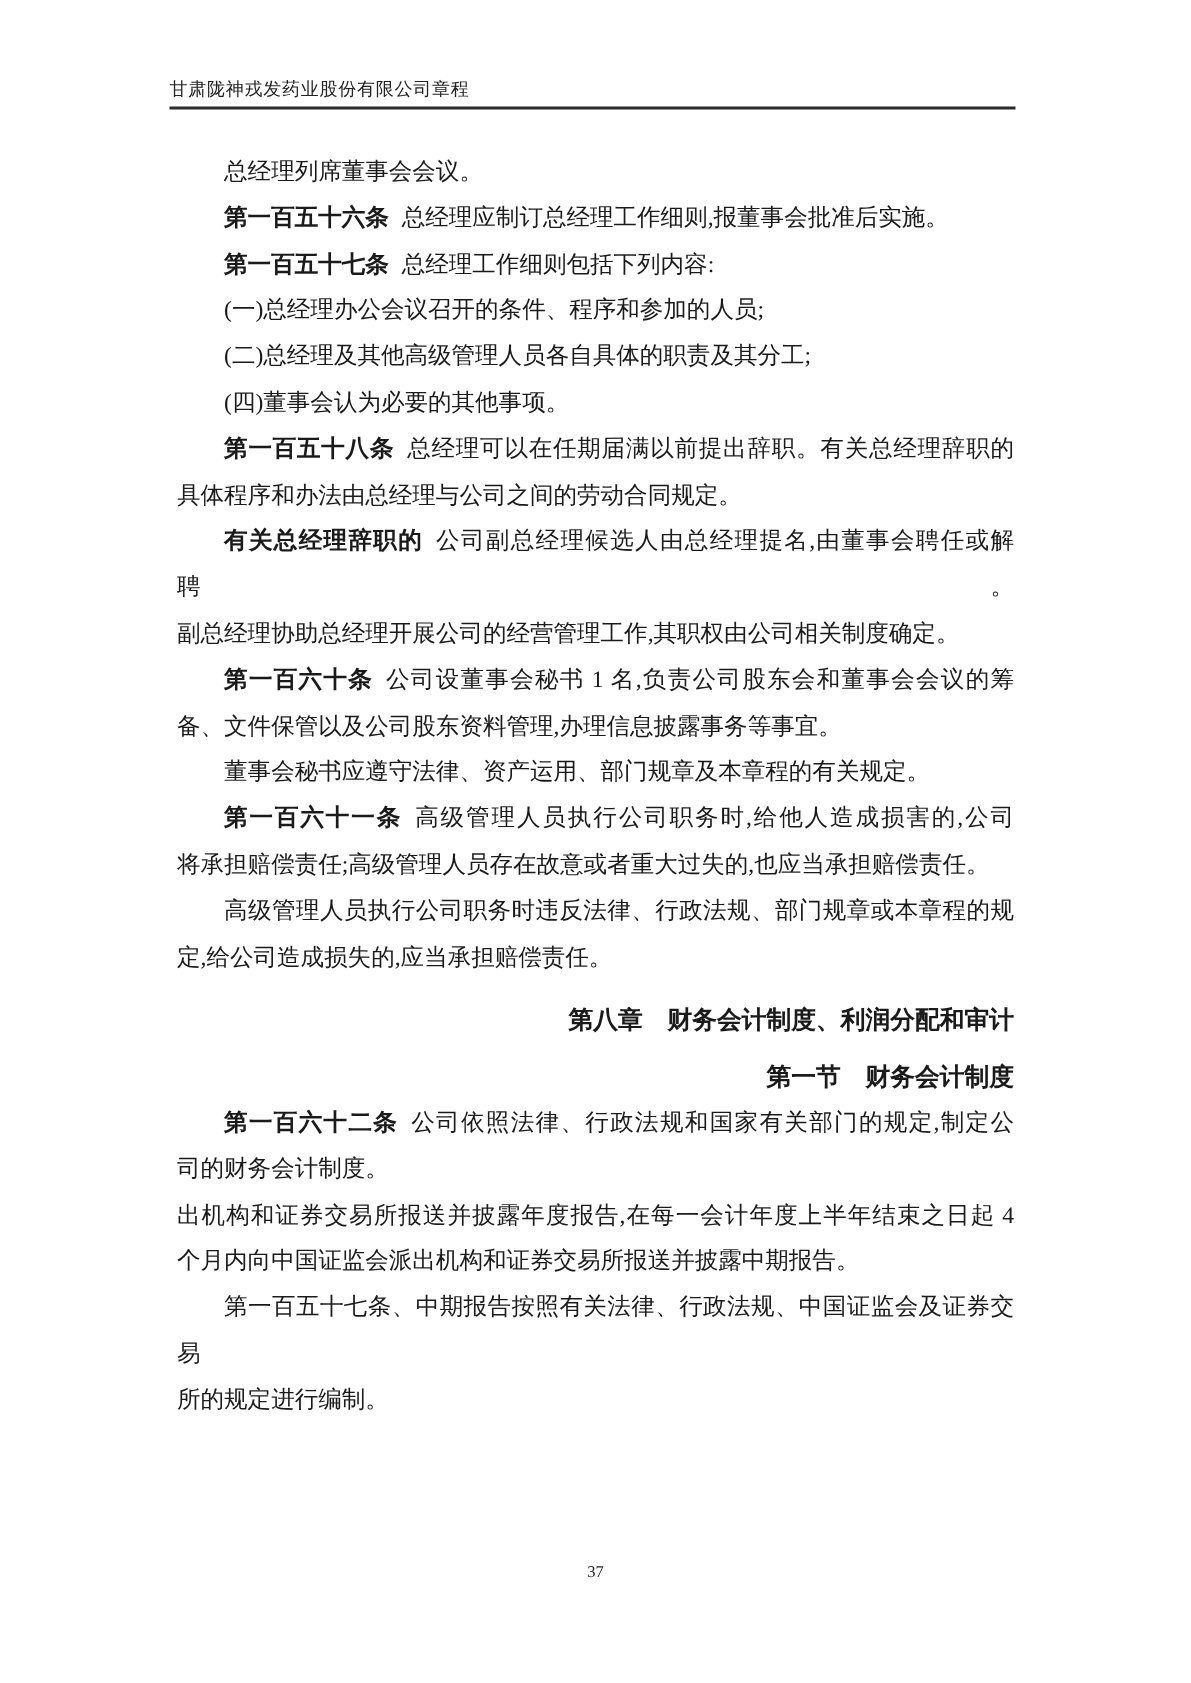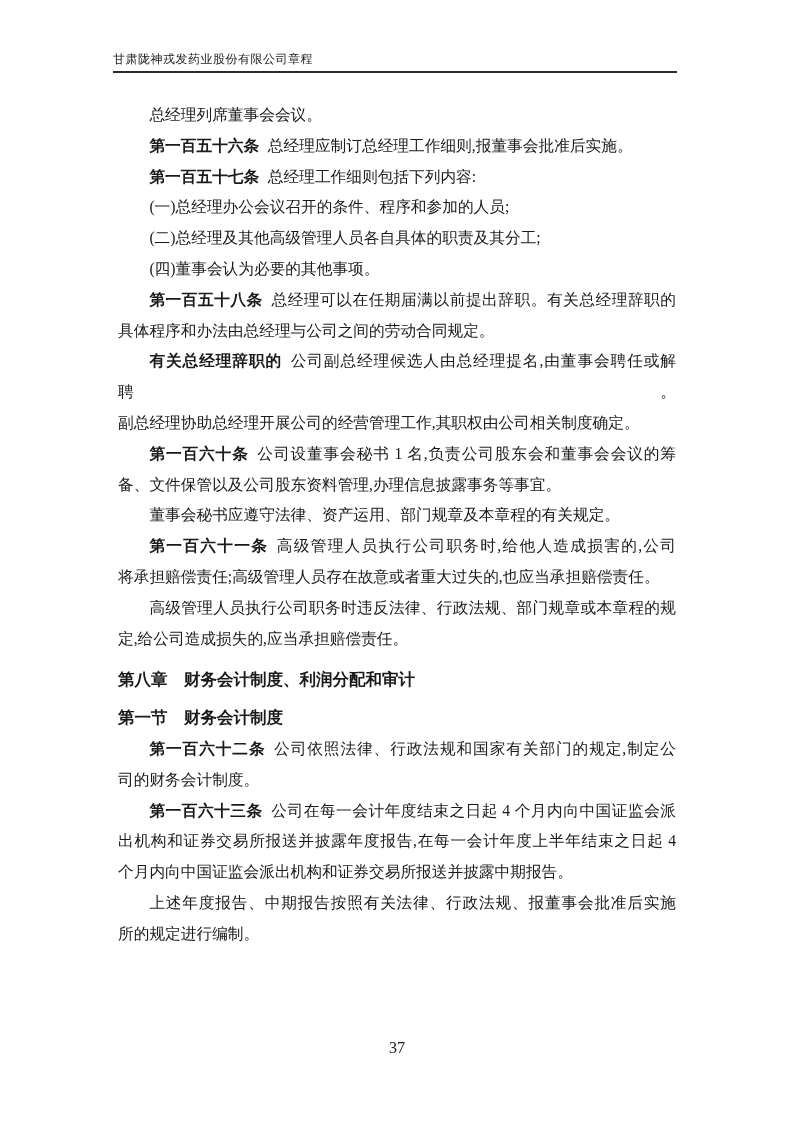--- a/index.html
+++ b/index.html
@@ -35,35 +35,35 @@
     width: 558px;
     font-size: 15.7px;
     line-height: 30.8px;
   }
   .para { margin: 0; }
   .line { text-align: justify; text-align-last: left; }
   .line.fill { text-align-last: justify; }
   .line.first { text-indent: 2em; }
   .art { font-weight: bold; padding-right: 0.55em; }
   .h1, .h2 {
-    text-align: left;
+    text-align: right;
     font-weight: bold;
     font-size: 16.5px;
     line-height: 30.8px;
   }
   .h1 { margin-top: 11px; }
   .h2 { margin-top: 7px; }
   
   .footer {
     position: absolute;
     left: 0;
     top: 1040px;
     width: 100%;
     text-align: center;
-    font-size: 16px;
+    font-size: 11px;
     line-height: 16px;
     color: #222222;
   }
 </style>
 </head>
 <body>
 
 <div class="page">
   <div class="header">
     <div class="header-title">甘肃陇神戎发药业股份有限公司章程</div>
@@ -111,26 +111,25 @@
         <div class="line first fill">高级管理人员执行公司职务时违反法律、行政法规、部门规章或本章程的规</div>
         <div class="line">定,给公司造成损失的,应当承担赔偿责任。</div>
       </div>
       <div class="h1">第八章　财务会计制度、利润分配和审计</div>
       <div class="h2">第一节　财务会计制度</div>
       <div class="para">
         <div class="line first fill"><span class="art">第一百六十二条</span>公司依照法律、行政法规和国家有关部门的规定,制定公</div>
         <div class="line">司的财务会计制度。</div>
       </div>
       <div class="para">
-        <div class="line first fill"><span class="art">第一百六十三条</span>公司在每一会计年度结束之日起 4 个月内向中国证监会派</div>
         <div class="line fill">出机构和证券交易所报送并披露年度报告,在每一会计年度上半年结束之日起 4</div>
         <div class="line">个月内向中国证监会派出机构和证券交易所报送并披露中期报告。</div>
       </div>
       <div class="para">
-        <div class="line first fill">上述年度报告、中期报告按照有关法律、行政法规、报董事会批准后实施</div>
+        <div class="line first fill">第一百五十七条、中期报告按照有关法律、行政法规、中国证监会及证券交易</div>
         <div class="line">所的规定进行编制。</div>
       </div>
     </div>
 
   <div class="footer">
     <span>37</span>
   </div>
 </div>
 
 </body></html>

